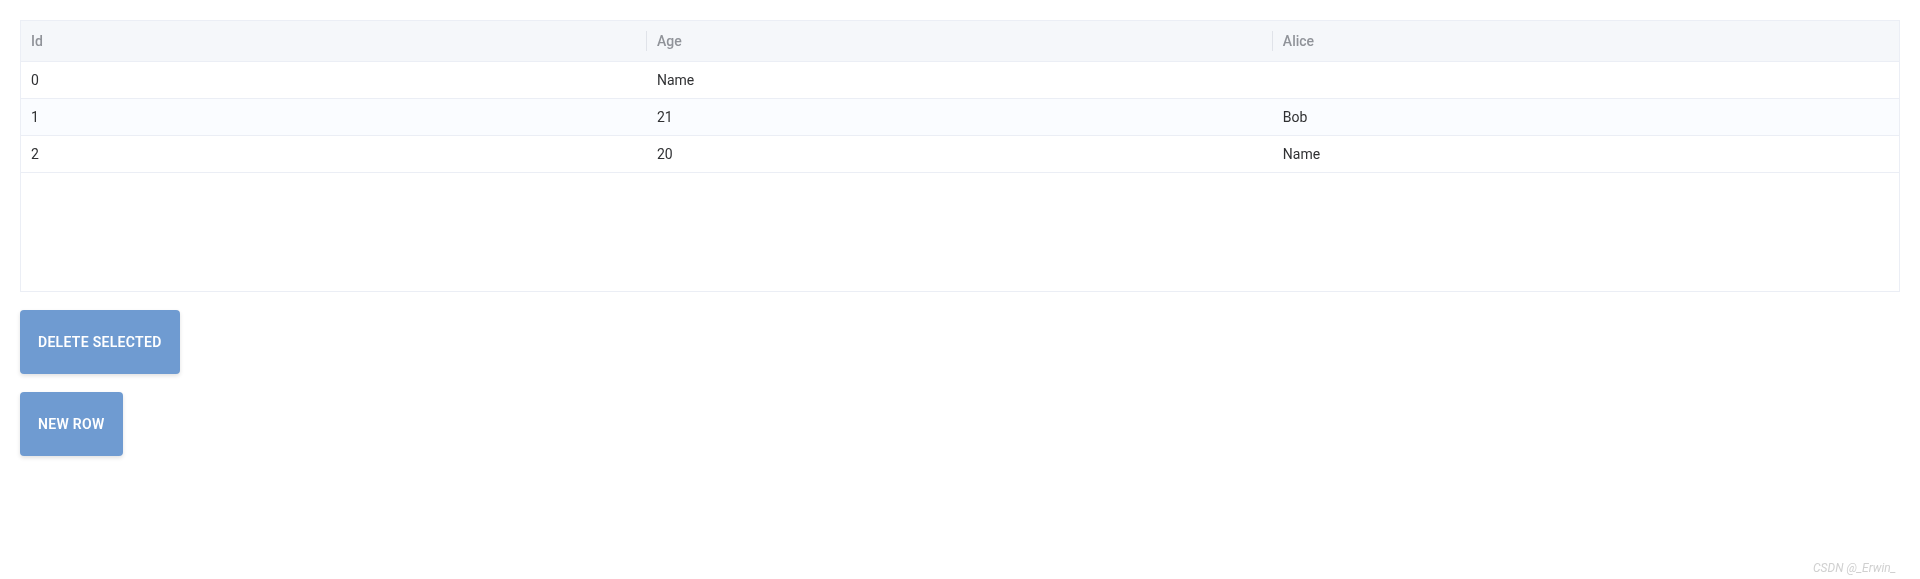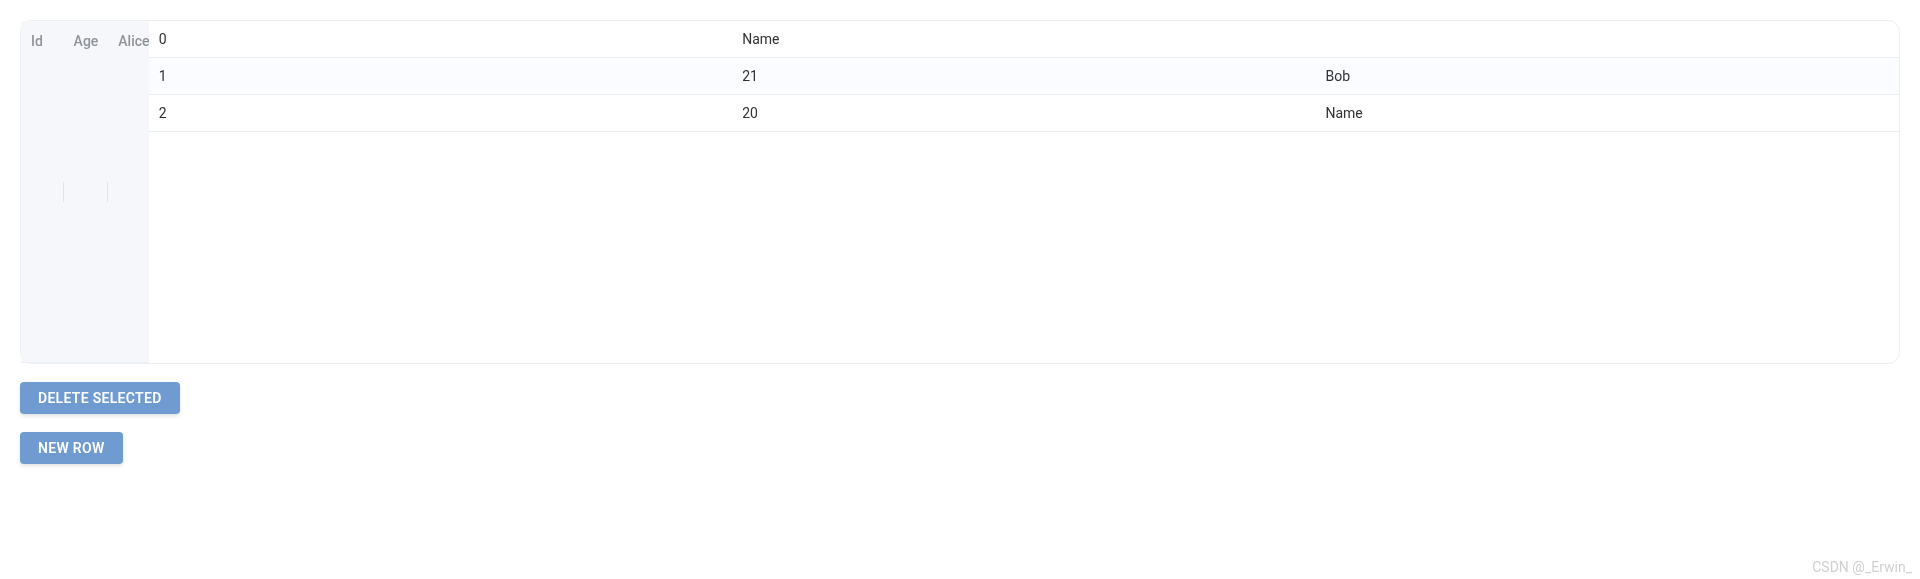--- a/index.html
+++ b/index.html
@@ -10,24 +10,24 @@
     body {
       font-family: -apple-system, BlinkMacSystemFont, "Segoe UI", Roboto, "Helvetica Neue", Arial, sans-serif;
       background: #ffffff;
       padding: 20px;
       font-size: 14px;
       color: #303133;
     }
     .table-container {
       width: 100%;
       border: 1px solid #ebeef5;
-      border-radius: 12px;
-      height: 344px;
+      border-radius: 0;
+      height: 272px;
       display: flex;
-      flex-direction: row;
+      flex-direction: column;
       background: #ffffff;
     }
     .table-header {
       display: flex;
       background: #f5f7fa;
       border-bottom: 1px solid #ebeef5;
       flex-shrink: 0;
     }
     .table-body {
       flex: 1;
@@ -76,36 +76,37 @@
       margin-top: 18px;
       display: flex;
       flex-direction: column;
       gap: 18px;
       align-items: flex-start;
     }
     .btn {
       background: #6f9bd1;
       color: #ffffff;
       border: none;
-      padding: 8px 18px;
+      padding: 24px 18px;
       font-size: 14px;
       font-weight: 600;
       border-radius: 4px;
       cursor: pointer;
       letter-spacing: 0.3px;
       box-shadow: 0 2px 4px rgba(0,0,0,0.12);
       font-family: inherit;
     }
     .watermark {
       position: fixed;
-      right: 8px;
+      right: 24px;
       bottom: 4px;
-      font-size: 14px;
+      font-size: 12px;
       color: #d0d0d0;
       pointer-events: none;
+      font-style: italic;
     }
   </style>
 </head>
 <body>
 
 <div class="table-container">
   <div class="table-header">
     <div class="header-cell col-id">Id</div>
     <div class="header-cell col-age">Age</div>
     <div class="header-cell col-name">Alice</div>

